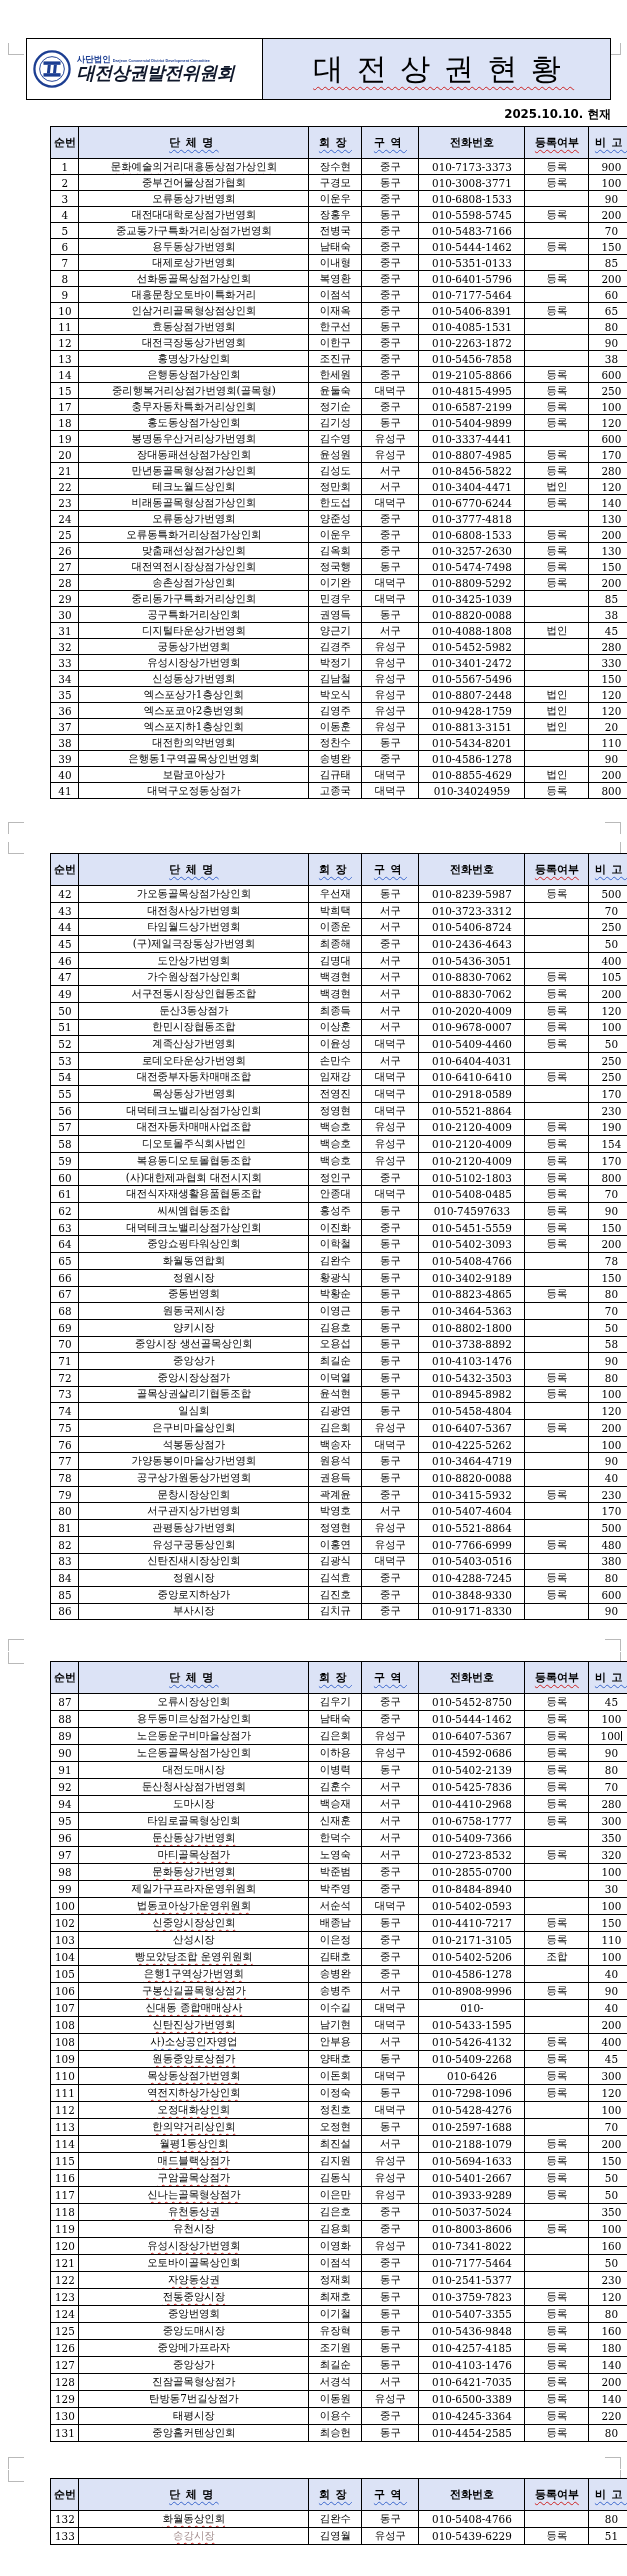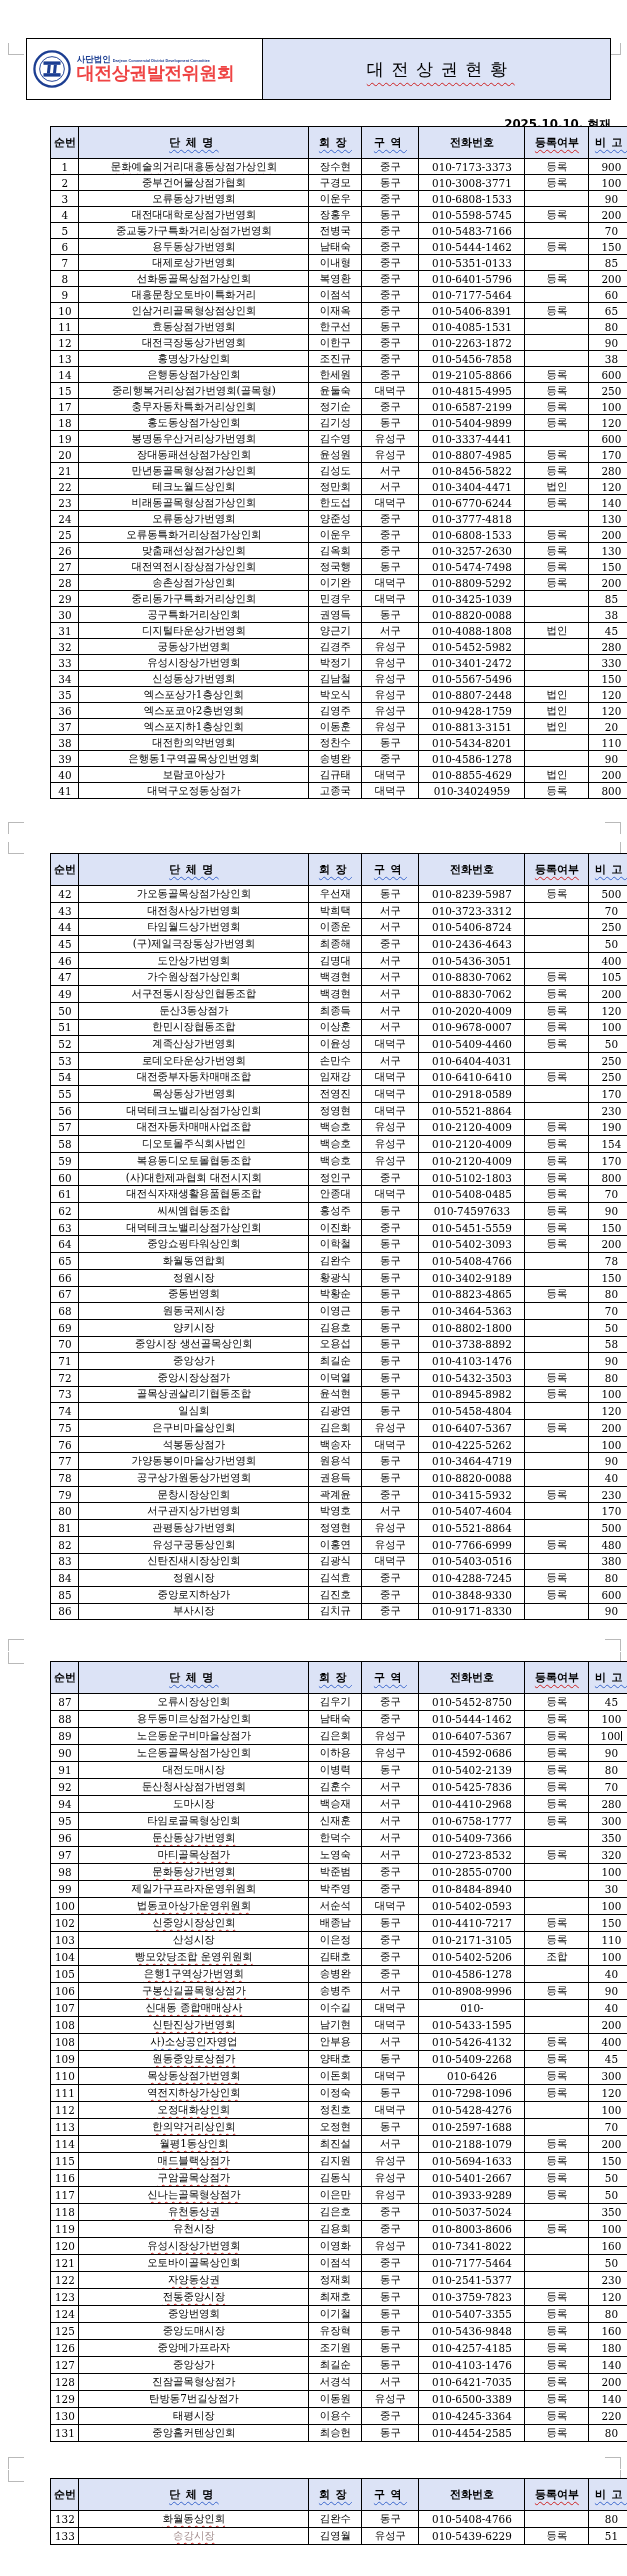--- a/index.html
+++ b/index.html
@@ -12,29 +12,29 @@
   .mark.tr{border-right-width:0.9px;border-bottom-width:0.9px;}
   .mark.bl{border-left-width:0.9px;border-top-width:0.9px;}
   .mark.br{border-right-width:0.9px;border-top-width:0.9px;}
 
   
   .head-wrap{position:absolute;left:26.4px;top:38px;width:583px;border:1.9px solid #000;
              display:flex;height:60px;}
   .logo-cell{width:236px;background:#fff;border-right:0.9px solid #000;
              display:flex;align-items:center;padding:3.8px 5.7px;box-sizing:border-box;gap:5.7px;}
   .title-cell{flex:1;background:#dce3f6;display:flex;align-items:center;justify-content:center;}
-  .doc-title{font-size:17px;letter-spacing:0.45em;padding-left:0.45em;
+  .doc-title{font-size:30px;letter-spacing:0.45em;padding-left:0.45em;
              text-decoration:underline;text-decoration-style:wavy;
              text-decoration-color:#cc2222;text-decoration-thickness:0.9px;text-underline-offset:6.6px;}
   .logo-text{display:flex;flex-direction:column;line-height:1.05;}
   .logo-top{font-family:"Liberation Sans",sans-serif;color:#1c3e92;font-weight:bold;font-size:8.5px;white-space:nowrap;}
   .logo-eng{font-size:3.8px;color:#1c3e92;margin-left:1.9px;font-weight:bold;}
-  .logo-name{font-family:"Liberation Sans",sans-serif;color:#ef4444;font-weight:bold;font-size:18px;white-space:nowrap;letter-spacing:-0.5px;}
+  .logo-name{font-family:"Liberation Sans",sans-serif;color:#0f172a;font-weight:bold;font-size:18px;white-space:nowrap;letter-spacing:-0.5px;font-style:italic;}
 
-  .date-line{position:absolute;top:117px;right:17px;font-size:11.8px;font-weight:bold;
+  .date-line{position:absolute;top:107px;right:17px;font-size:11.8px;font-weight:bold;
              font-family:"DejaVu Sans","Liberation Sans",sans-serif;}
 
   
   table.data{position:absolute;left:26.4px;width:583px;border-collapse:collapse;table-layout:fixed;
              font-size:10.4px;}
   table.data th,table.data td{border:0.9px solid #000;text-align:center;vertical-align:middle;
              padding:0 1.9px;overflow:hidden;white-space:nowrap;}
   table.data{border:1.9px solid #000;margin-left:24px;}
   table.data th{background:#dce3f6;font-weight:bold;font-size:11px;height:31px;
                 word-break:break-all;white-space:normal;line-height:1.25;}

